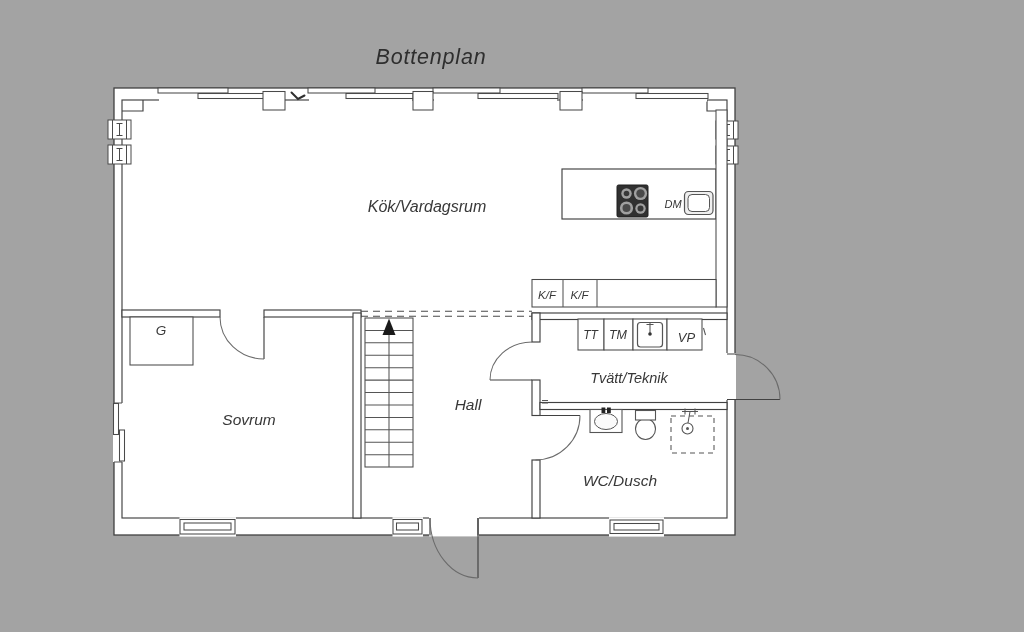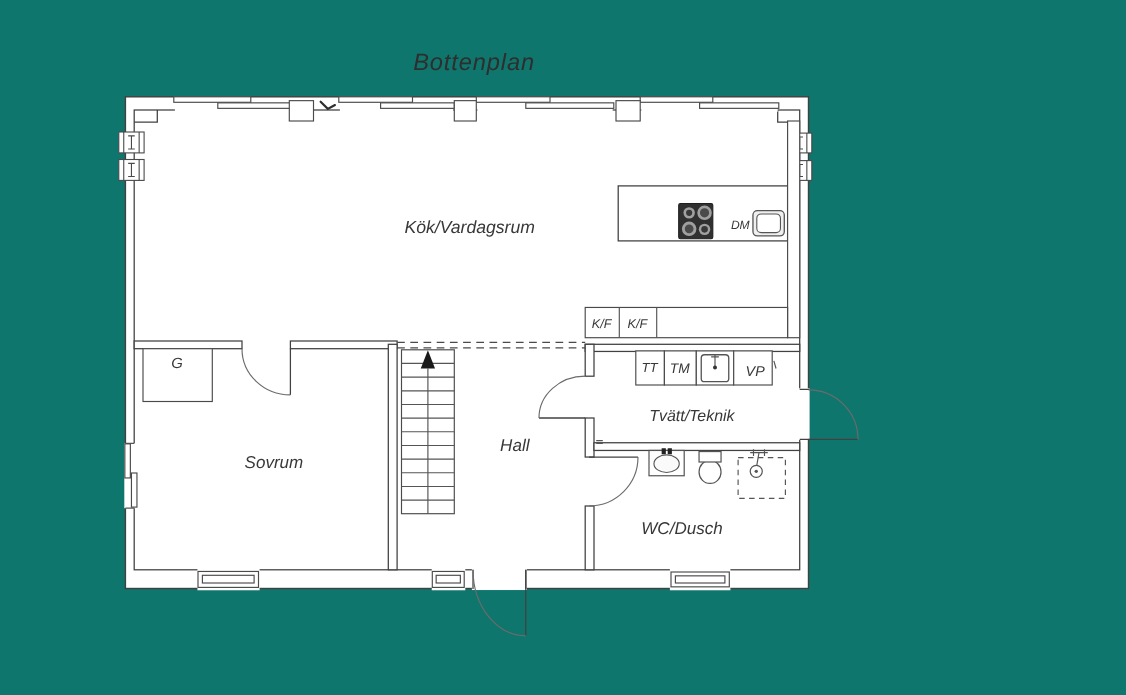--- a/index.html
+++ b/index.html
@@ -1,17 +1,17 @@
 <!DOCTYPE html>
 <html><head>
 <meta charset="utf-8">
 <title>Bottenplan</title>
 <style>
   html,body{margin:0;padding:0;background:#fbfbfb;}
-  .stage{position:relative;width:1024px;height:632px;background:#0f766e;overflow:hidden;
+  .stage{position:relative;width:1024px;height:632px;background:#a3a3a3;overflow:hidden;
          font-family:"Liberation Sans",sans-serif;}
   svg{position:absolute;left:0;top:0;}
   .wall{fill:#ffffff;stroke:#414141;stroke-width:1.3;}
   .wall-thin{fill:#ffffff;stroke:#414141;stroke-width:1.15;}
   .line{stroke:#414141;stroke-width:1.15;fill:none;}
   .fixline{stroke:#555555;stroke-width:1.05;fill:none;}
   .fix{fill:#ffffff;stroke:#4a4a4a;stroke-width:1.05;}
   .fix2{fill:#ffffff;stroke:#555555;stroke-width:1.1;}
   .gap{fill:#ffffff;stroke:none;}
   .arc{stroke:#6b6b6b;stroke-width:1.05;fill:none;}

